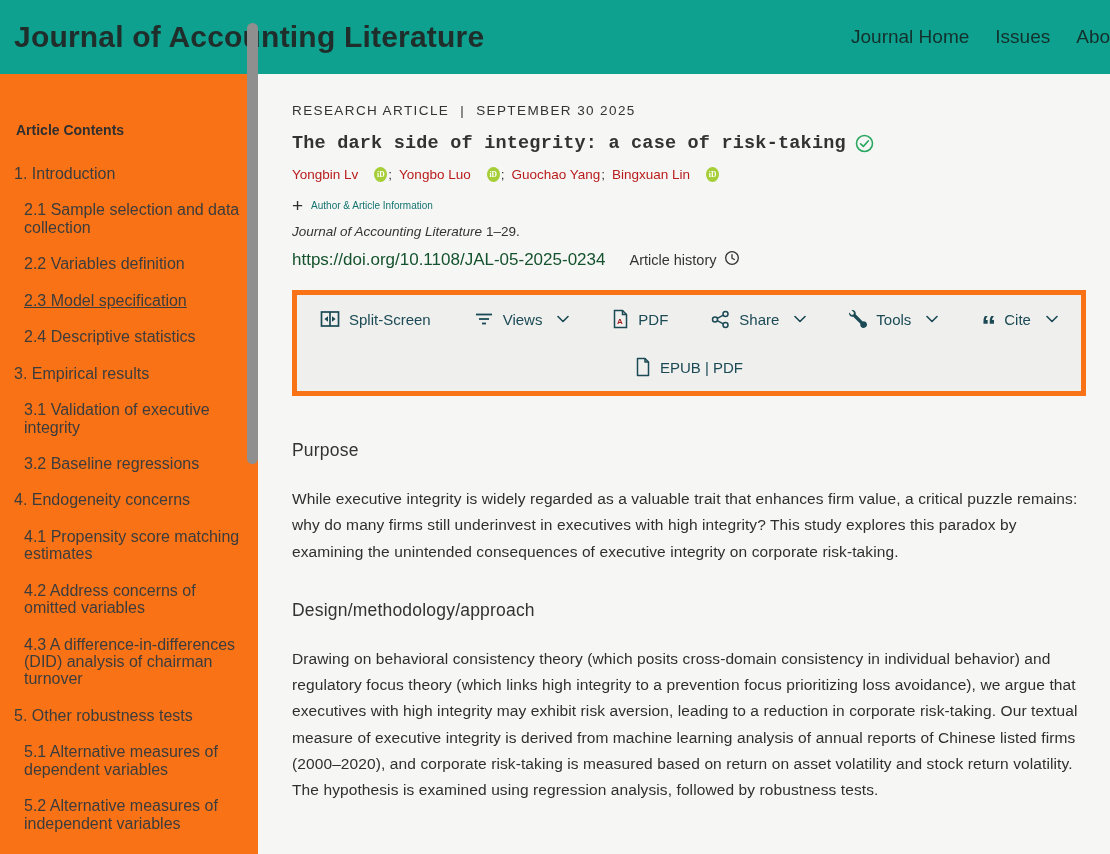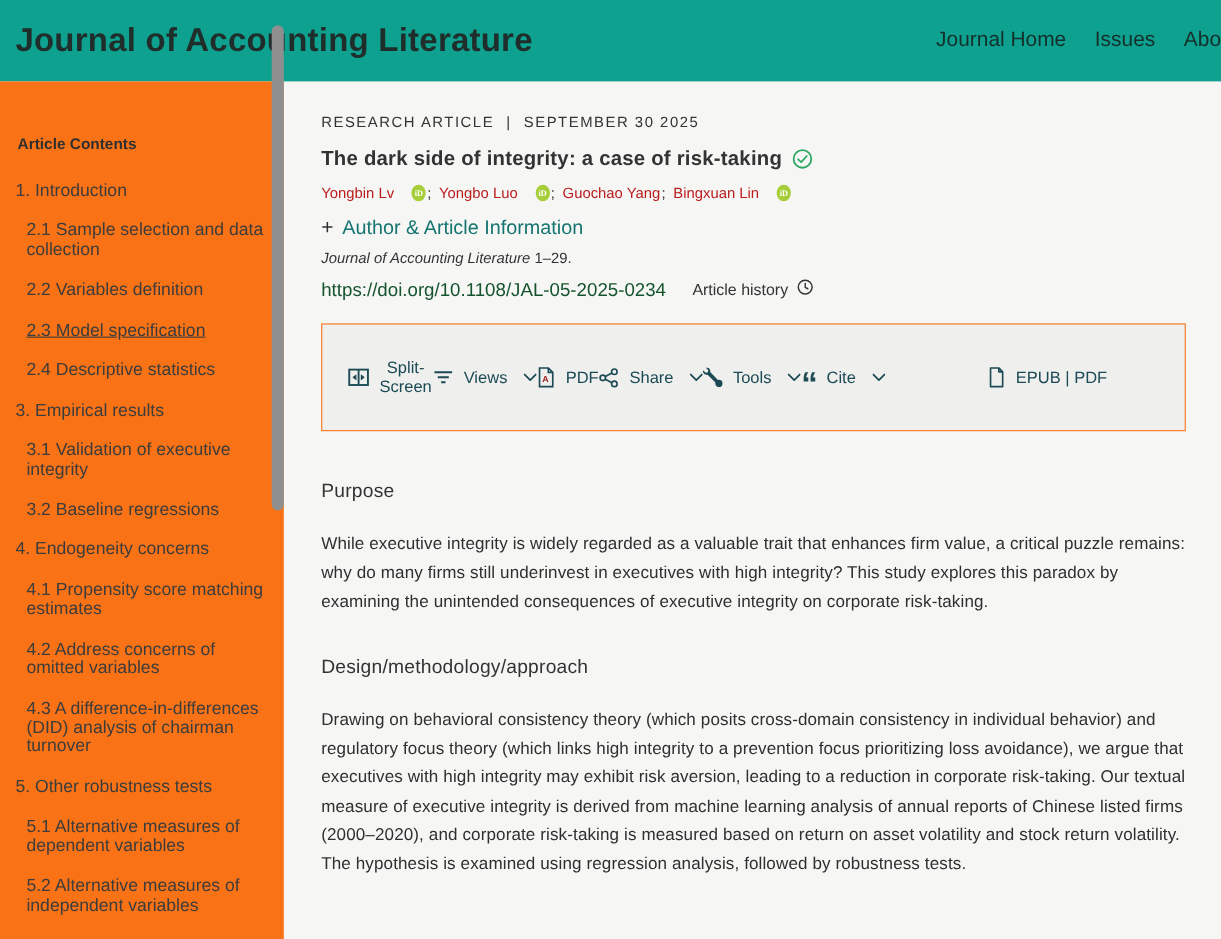--- a/index.html
+++ b/index.html
@@ -48,50 +48,50 @@
   
   .main{
     position:absolute;top:74px;left:292px;width:790px;height:780px;
   }
   .eyebrow{
     margin-top:29px;font-size:13.5px;font-weight:500;color:#333;
     letter-spacing:1.4px;display:flex;gap:11px;align-items:center;
   }
   .article-title-row{margin-top:15px;display:flex;align-items:center;gap:9px;}
   .article-title{
-    margin:0;font-size:18.5px;font-weight:600;color:#333;letter-spacing:.2px;
+    margin:0;font-size:18.5px;font-weight:600;color:#333;letter-spacing:.2px;font-family:Liberation Mono, monospace;
   }
   .check-icon{display:inline-flex;flex:none;}
   .authors{
     margin-top:13px;font-size:13.5px;color:#157570;display:flex;flex-wrap:wrap;
     align-items:center;
   }
   .author{display:inline-flex;align-items:center;cursor:pointer;}
   .author .name{color:#b91c1c;}
   .orcid{
     display:inline-flex;align-items:center;justify-content:center;
     width:13px;height:15px;border-radius:50%;background:#a6ce39;
     color:#fff;font-size:7.5px;font-weight:700;margin-left:16px;cursor:pointer;font-family:Liberation Serif, serif;
   }
   .author-sep{color:#333;margin:0 7px 0 1px;}
   .author-info{
     margin-top:14px;display:flex;align-items:center;gap:8px;cursor:pointer;
   }
   .plus-icon{font-size:19px;color:#2f2f2f;font-weight:400;line-height:1;}
-  .author-info-label{font-size:18px;color:#157570;}
+  .author-info-label{font-size:10px;color:#157570;}
   .citation{margin-top:9px;font-size:13.5px;color:#333;}
   .citation .jname{font-style:italic;}
   .doi-row{margin-top:11px;display:flex;align-items:center;gap:24px;}
   .doi-link{font-size:17px;color:#14532d;text-decoration:none;cursor:pointer;}
   .history{display:flex;align-items:center;gap:7px;cursor:pointer;text-align:center;}
   .history-label{font-size:14.5px;color:#333;font-weight:500;}
   
   .toolbar{
     margin-top:20px;width:784px;height:96px;background:#efefee;
-    border:1px solid #f97316;display:flex;flex-direction:row;
+    border:5px solid #f97316;display:flex;flex-direction:column;
   }
   .toolbar-row1{
     flex:1;display:flex;align-items:center;justify-content:space-between;
     padding:0 23px;
   }
   .toolbar-row2{flex:1;display:flex;align-items:center;justify-content:center;}
   .tool-btn{
     display:flex;align-items:center;gap:9px;color:#1b4a55;
     font-size:15px;font-weight:500;cursor:pointer;background:none;border:none;
     font-family:inherit;padding:0;

